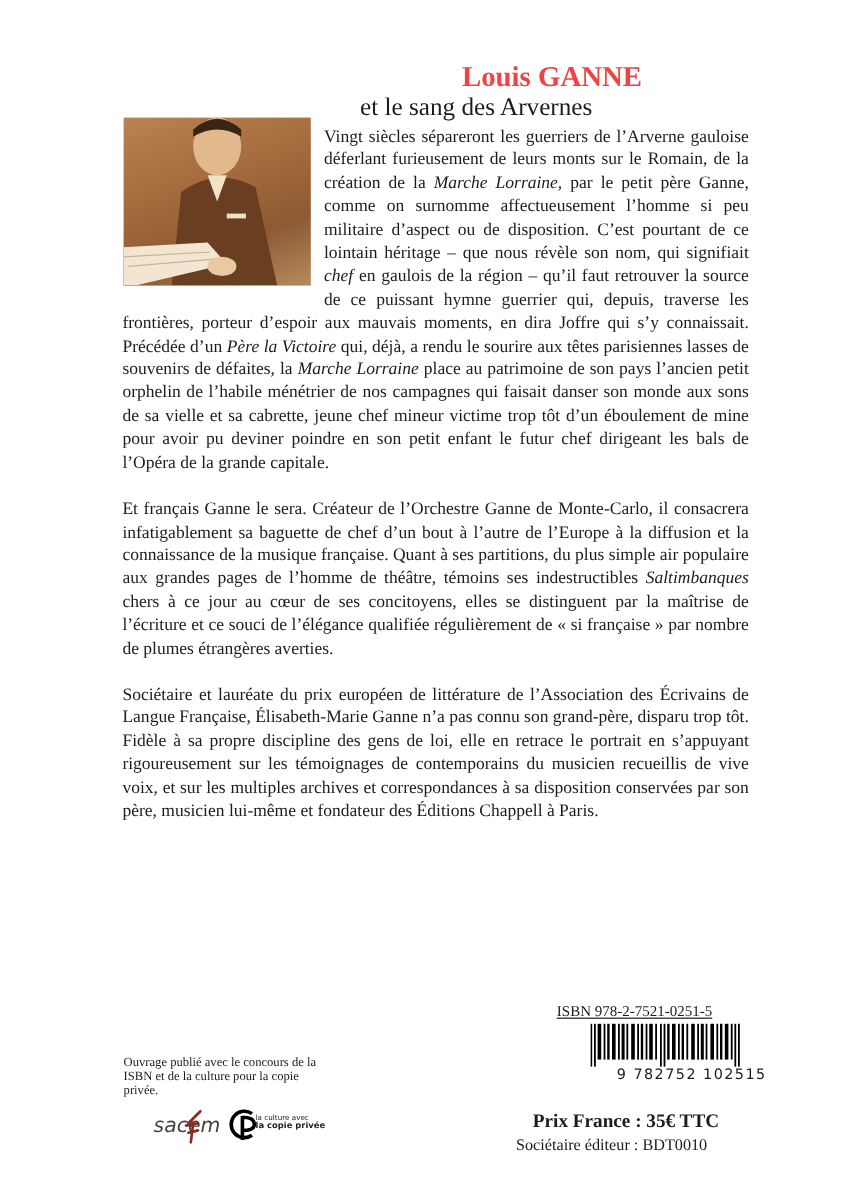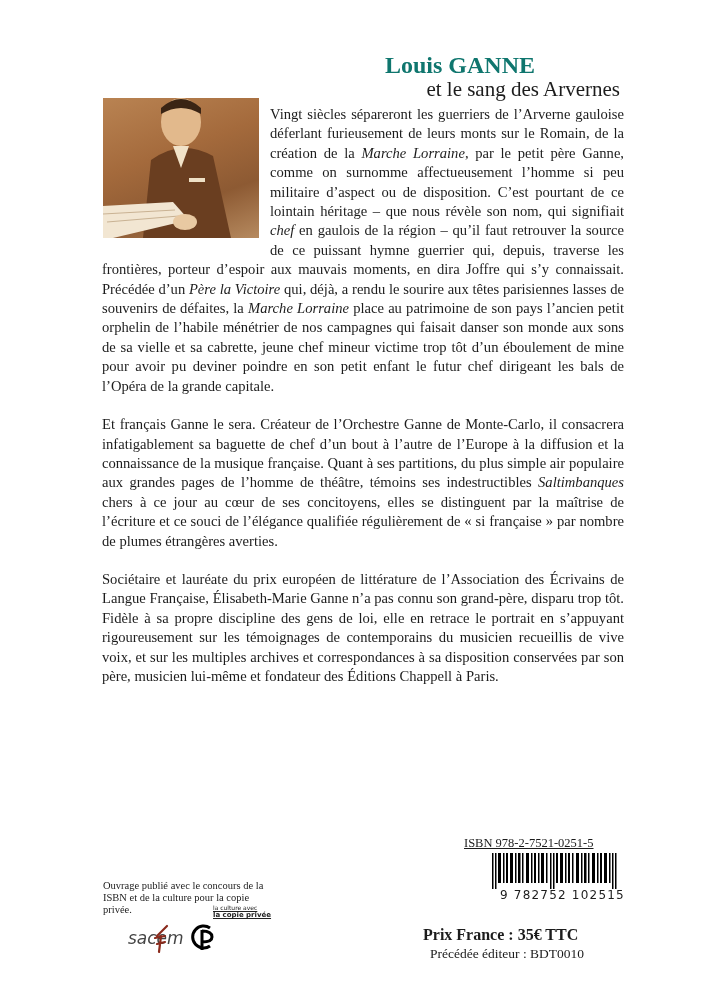--- a/index.html
+++ b/index.html
@@ -1,43 +1,43 @@
 <!DOCTYPE html>
 <html><head>
   <meta charset="utf-8">
   <style>
     html, body { margin: 0; padding: 0; background: #ffffff; }
     body { width: 707px; height: 1000px; position: relative; overflow: hidden;
            font-family: "Liberation Serif", "DejaVu Serif", serif; color: #1c1c1c; }
     .title { position: absolute; left: 330px; top: 52px; width: 260px; text-align: center;
-             font-size: 24px; font-weight: bold; color: #0f766e; line-height: 26px; }
-    .subtitle { position: absolute; left: 300px; top: 76px; width: 320px; text-align: right;
+             font-size: 24px; font-weight: bold; color: #ef4444; line-height: 26px; }
+    .subtitle { position: absolute; left: 300px; top: 76px; width: 320px; text-align: left;
                 font-size: 21px; color: #1c1c1c; line-height: 26px; }
     .photo { position: absolute; left: 103px; top: 98px; width: 156px; height: 140px;
              background: linear-gradient(160deg, #b98352 0%, #a46a3c 40%, #8d5a33 70%, #b68a5f 100%);
              overflow: hidden; }
     .photo svg { display: block; }
     .body-text { position: absolute; left: 102px; top: 105px; width: 522px;
                  font-size: 14.6px; line-height: 19.4px; text-align: justify; }
     .body-text p { margin: 0 0 19px 0; }
     .float-spacer { float: left; width: 168px; height: 150px; }
     .body-text i { font-style: italic; }
     .isbn { position: absolute; left: 464px; top: 836px; font-size: 12.5px; text-decoration: underline; }
     .barcode { position: absolute; left: 492px; top: 853px; width: 126px; height: 46px; }
-    .barcode-digits { position: absolute; left: 500px; top: 888px; font-family: "DejaVu Sans", sans-serif;
+    .barcode-digits { position: absolute; left: 514px; top: 888px; font-family: "DejaVu Sans", sans-serif;
                       font-size: 12px; letter-spacing: 1.2px; background: transparent; }
-    .price { position: absolute; left: 423px; top: 926px; font-size: 16px; font-weight: bold; }
+    .price { position: absolute; left: 444px; top: 926px; font-size: 16px; font-weight: bold; }
     .ref { position: absolute; left: 430px; top: 946px; font-size: 13.5px; }
     .notice { position: absolute; left: 103px; top: 880px; font-size: 10.5px; line-height: 12px; width: 170px; }
     .logo-sacem { position: absolute; left: 104px; top: 928px; font-family: "DejaVu Sans", sans-serif;
                   font-size: 17px; font-style: italic; color: #444; margin-left: 24px; }
     .logo-sacem-f { position: absolute; left: 153px; top: 922px; width: 20px; height: 34px; }
     .logo-cp { position: absolute; left: 188px; top: 922px; width: 30px; height: 30px; }
-    .logo-cp-text { position: absolute; left: 213px; top: 904px; font-family: "DejaVu Sans", sans-serif;
-                    font-size: 6px; line-height: 7px; color: #222; text-decoration: underline; }
+    .logo-cp-text { position: absolute; left: 213px; top: 928px; font-family: "DejaVu Sans", sans-serif;
+                    font-size: 6px; line-height: 7px; color: #222; }
     .logo-cp-text b { font-size: 7px; }
   </style>
 </head>
 <body>
 
 <div class="title">Louis GANNE</div>
 <div class="subtitle">et le sang des Arvernes</div>
 
 <div class="photo">
   <svg width="156" height="140" viewBox="0 0 156 140">
@@ -107,21 +107,21 @@
         <rect x="112" y="0" width="3" height="30"></rect>
       <rect x="117" y="0" width="1.5" height="30"></rect>
         <rect x="120" y="0" width="1.5" height="36"></rect>
       <rect x="123" y="0" width="1.5" height="36"></rect>
     </g>
   </svg>
 </div>
 <div class="barcode-digits">9 782752 102515</div>
 
 <div class="price">Prix France : 35€ TTC</div>
-<div class="ref">Précédée éditeur : BDT0010</div>
+<div class="ref">Sociétaire éditeur : BDT0010</div>
 
 <div class="notice">Ouvrage publié avec le concours de la ISBN et de la culture pour la copie privée.</div>
 
 <div class="logo-sacem">sacem</div>
 <div class="logo-sacem-f">
   <svg width="20" height="34" viewBox="0 0 20 34">
     <path d="M4 14 L14 4 M2 16 L12 14 M8 14 L6 30 M4 22 L12 20" stroke="#8a2a1c" stroke-width="2.2" fill="none" stroke-linecap="round"></path>
   </svg>
 </div>
 <div class="logo-cp">

